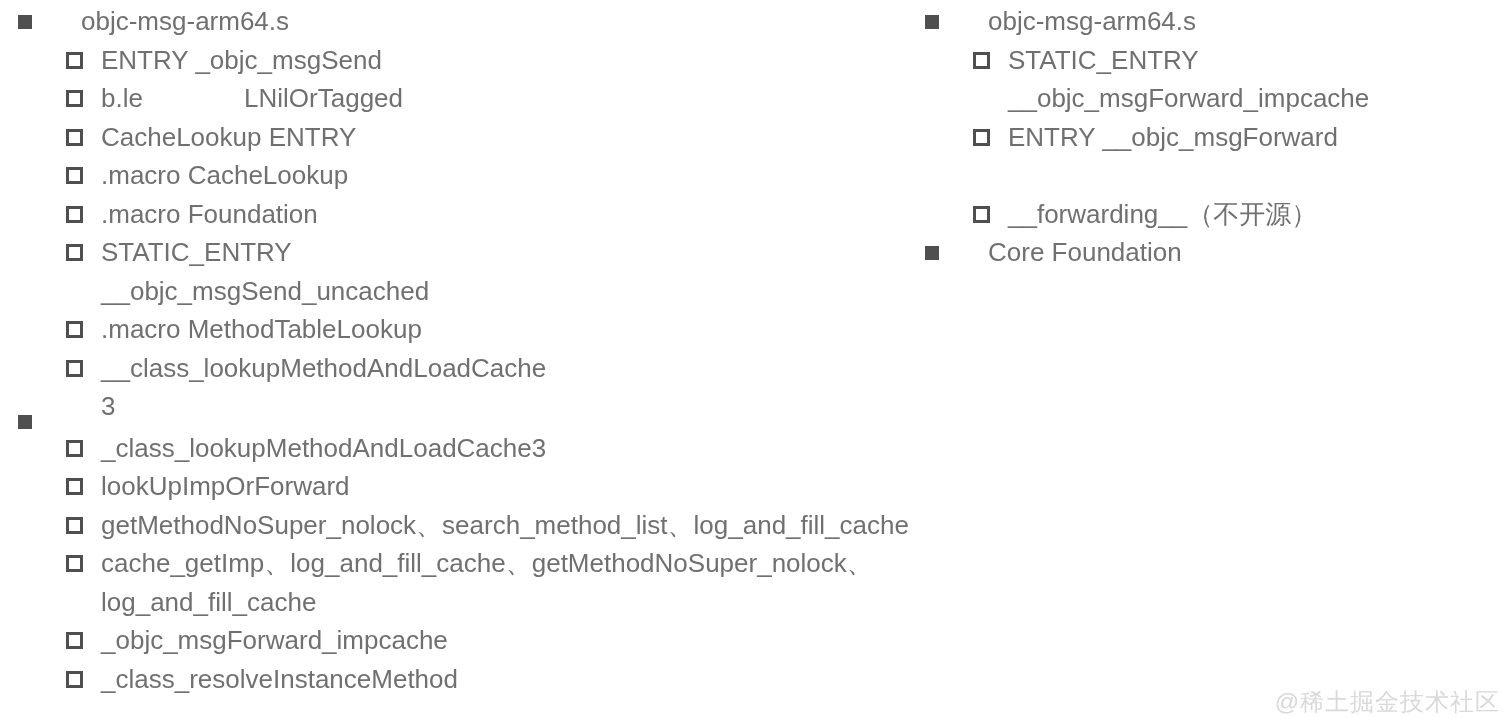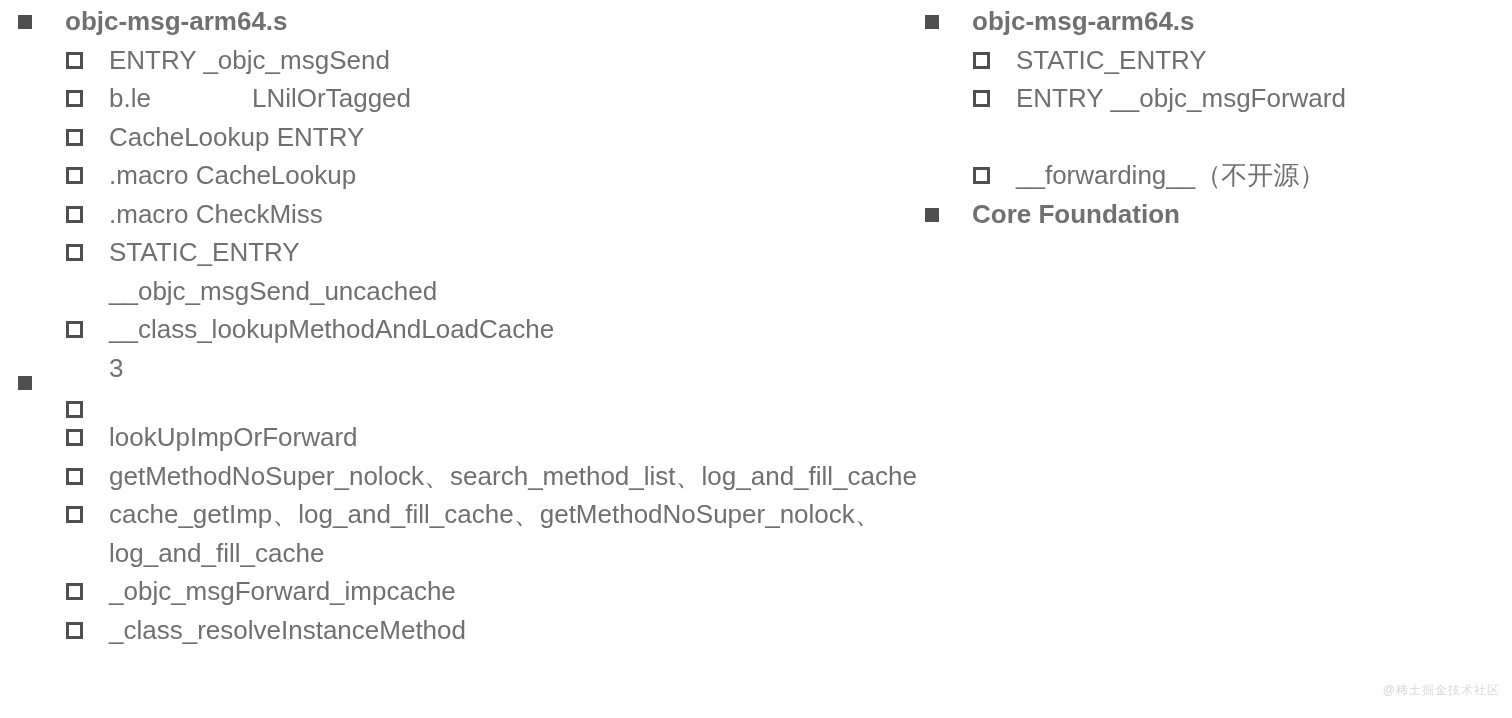--- a/index.html
+++ b/index.html
@@ -32,36 +32,36 @@
 
   .row { display: flex; align-items: flex-start; }
   .line { line-height: 38.5px; white-space: pre; }
 
   .title-bullet {
     flex: none;
     width: 14px; height: 14px;
     background: var(--bullet);
     margin: 13px 0 0 18px;
   }
-  .title-text { margin-left: 33px; font-weight: bold; }
+  .title-text { margin-left: 49px; }
 
   .item-bullet {
     flex: none;
     width: 17px; height: 17px;
     border: 3px solid var(--bullet);
     background: transparent;
     margin: 11px 0 0 66px;
   }
-  .item-text { margin-left: 26px; }
+  .item-text { margin-left: 18px; }
 
   .watermark {
     position: absolute;
     right: 12px;
-    bottom: 16px;
-    font-size: 12px;
+    bottom: 4px;
+    font-size: 24px;
     line-height: 24px;
     color: var(--watermark);
     letter-spacing: 1px;
   }
 </style>
 </head>
 <body>
 
 <div class="column col-0">
     <div class="group">
@@ -89,44 +89,53 @@
       </div>
       <div class="row">
         <span class="item-bullet"></span>
         <div class="item-text">
           <div class="line">.macro CacheLookup</div>
         </div>
       </div>
       <div class="row">
         <span class="item-bullet"></span>
         <div class="item-text">
-          <div class="line">.macro CheckMiss</div>
+          <div class="line">.macro Foundation</div>
         </div>
       </div>
       <div class="row">
         <span class="item-bullet"></span>
         <div class="item-text">
           <div class="line">STATIC_ENTRY</div>
           <div class="line">__objc_msgSend_uncached</div>
         </div>
       </div>
       <div class="row">
         <span class="item-bullet"></span>
         <div class="item-text">
+          <div class="line">.macro MethodTableLookup</div>
+        </div>
+      </div>
+      <div class="row">
+        <span class="item-bullet"></span>
+        <div class="item-text">
           <div class="line">__class_lookupMethodAndLoadCache</div>
           <div class="line">3</div>
         </div>
       </div>
     </div>
     <div class="group pull-up">
       <div class="row">
         <span class="title-bullet"></span>
       </div>
       <div class="row">
         <span class="item-bullet"></span>
+        <div class="item-text">
+          <div class="line">_class_lookupMethodAndLoadCache3</div>
+        </div>
       </div>
       <div class="row">
         <span class="item-bullet"></span>
         <div class="item-text">
           <div class="line">lookUpImpOrForward</div>
         </div>
       </div>
       <div class="row">
         <span class="item-bullet"></span>
         <div class="item-text">
@@ -157,20 +166,21 @@
 <div class="column col-1">
     <div class="group">
       <div class="row">
         <span class="title-bullet"></span>
         <span class="title-text line">objc-msg-arm64.s</span>
       </div>
       <div class="row">
         <span class="item-bullet"></span>
         <div class="item-text">
           <div class="line">STATIC_ENTRY</div>
+          <div class="line">__objc_msgForward_impcache</div>
         </div>
       </div>
       <div class="row">
         <span class="item-bullet"></span>
         <div class="item-text">
           <div class="line">ENTRY __objc_msgForward</div>
         </div>
       </div>
     </div>
     <div class="group gap-above">

